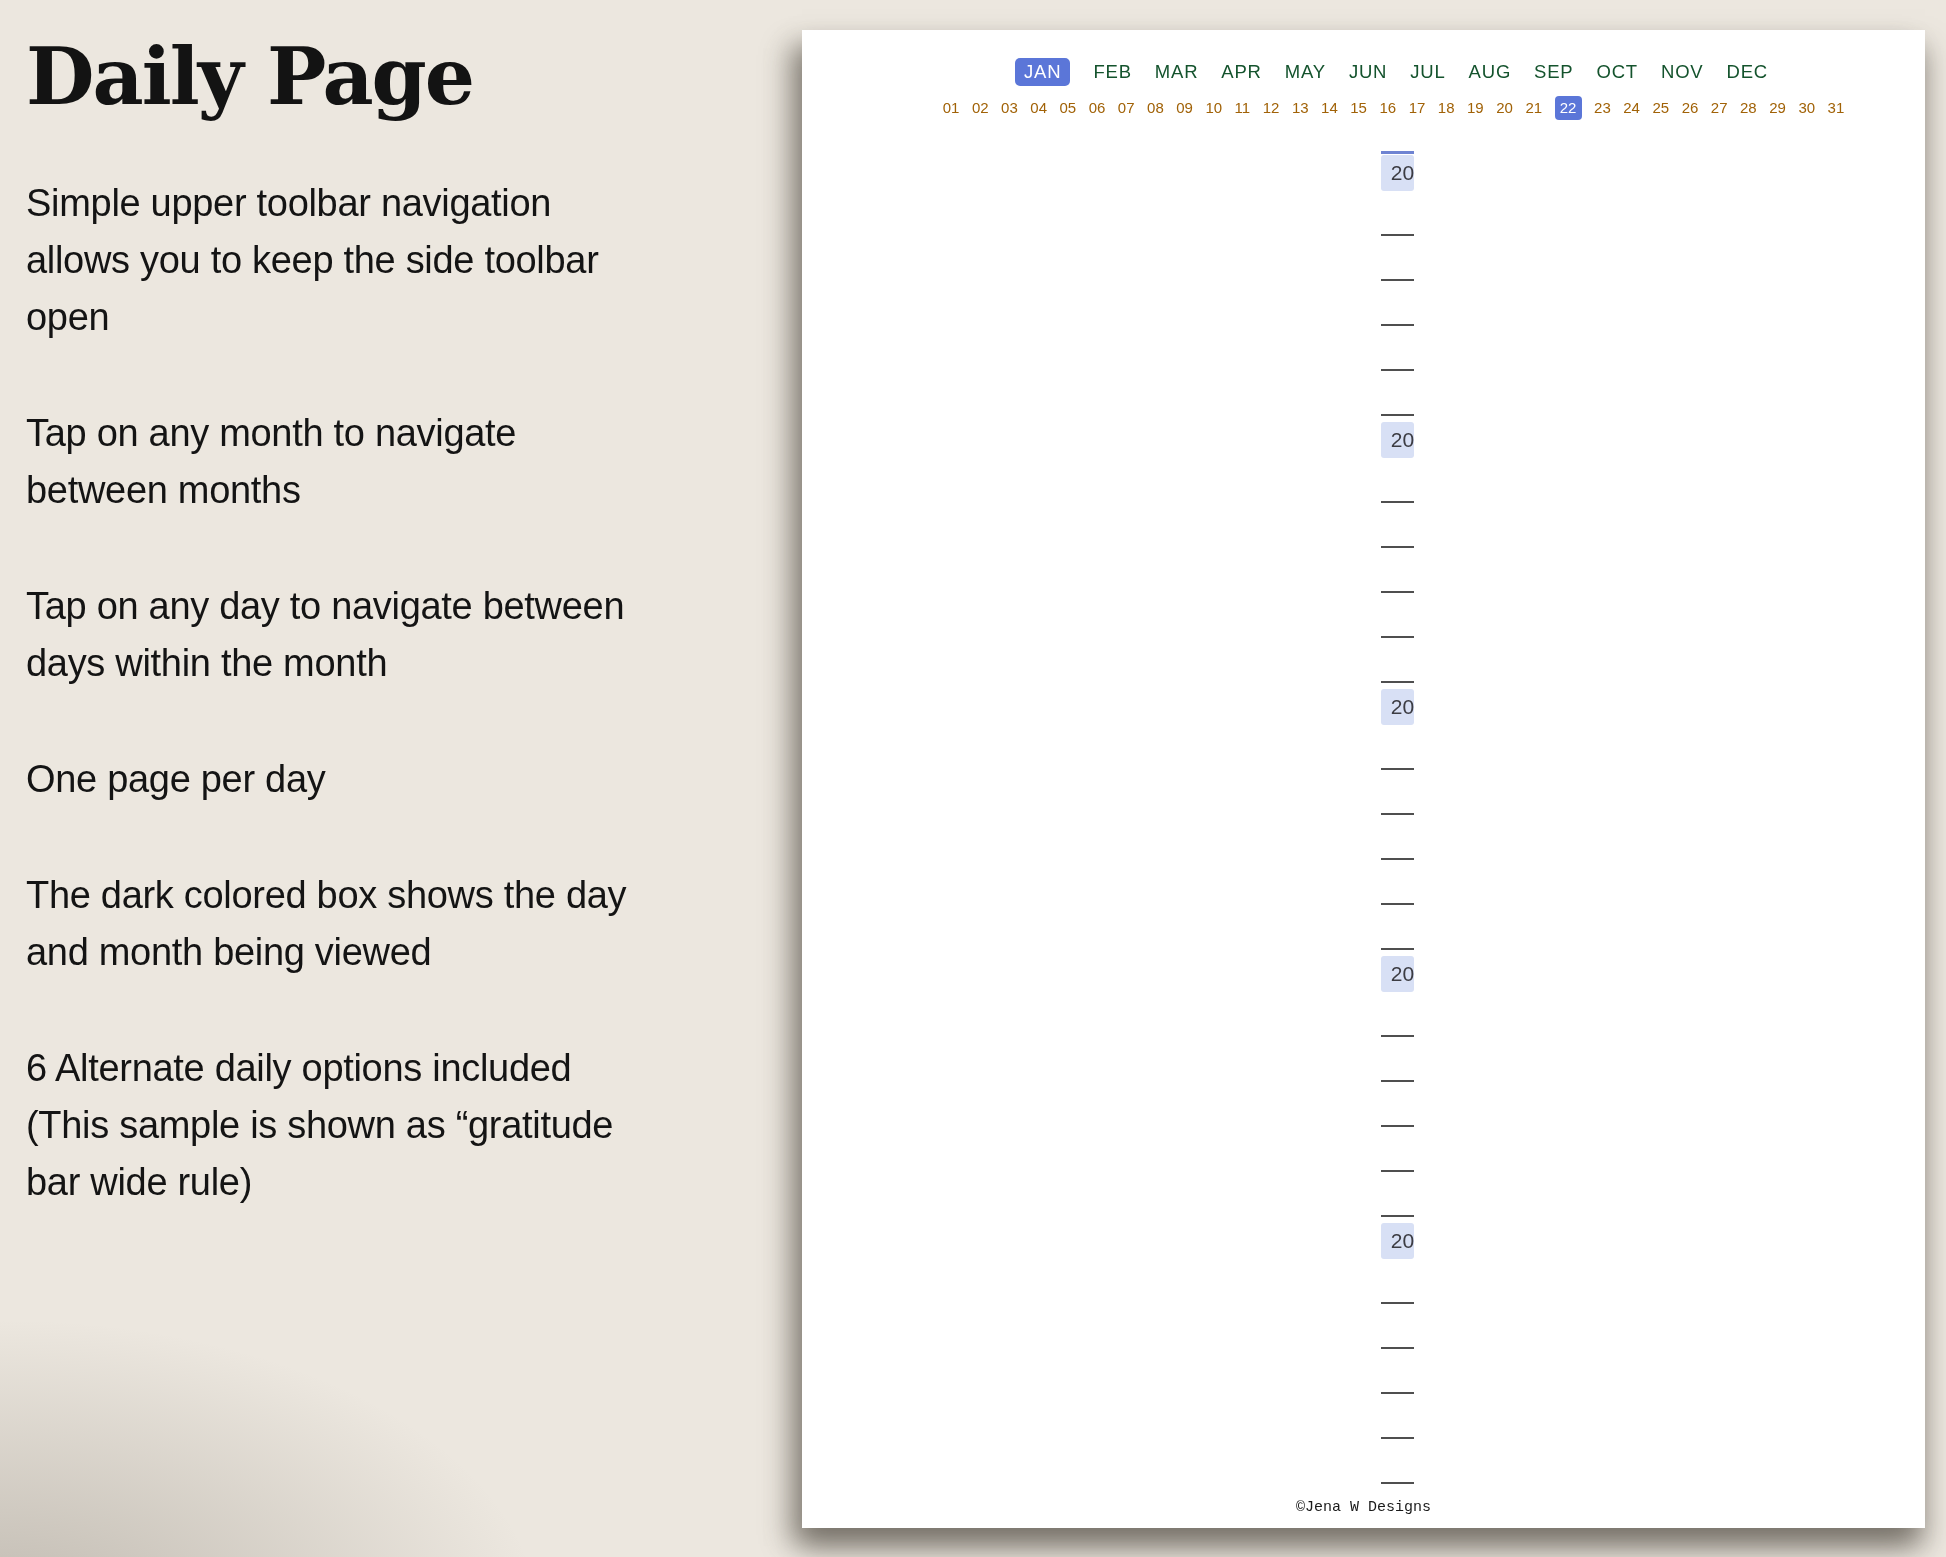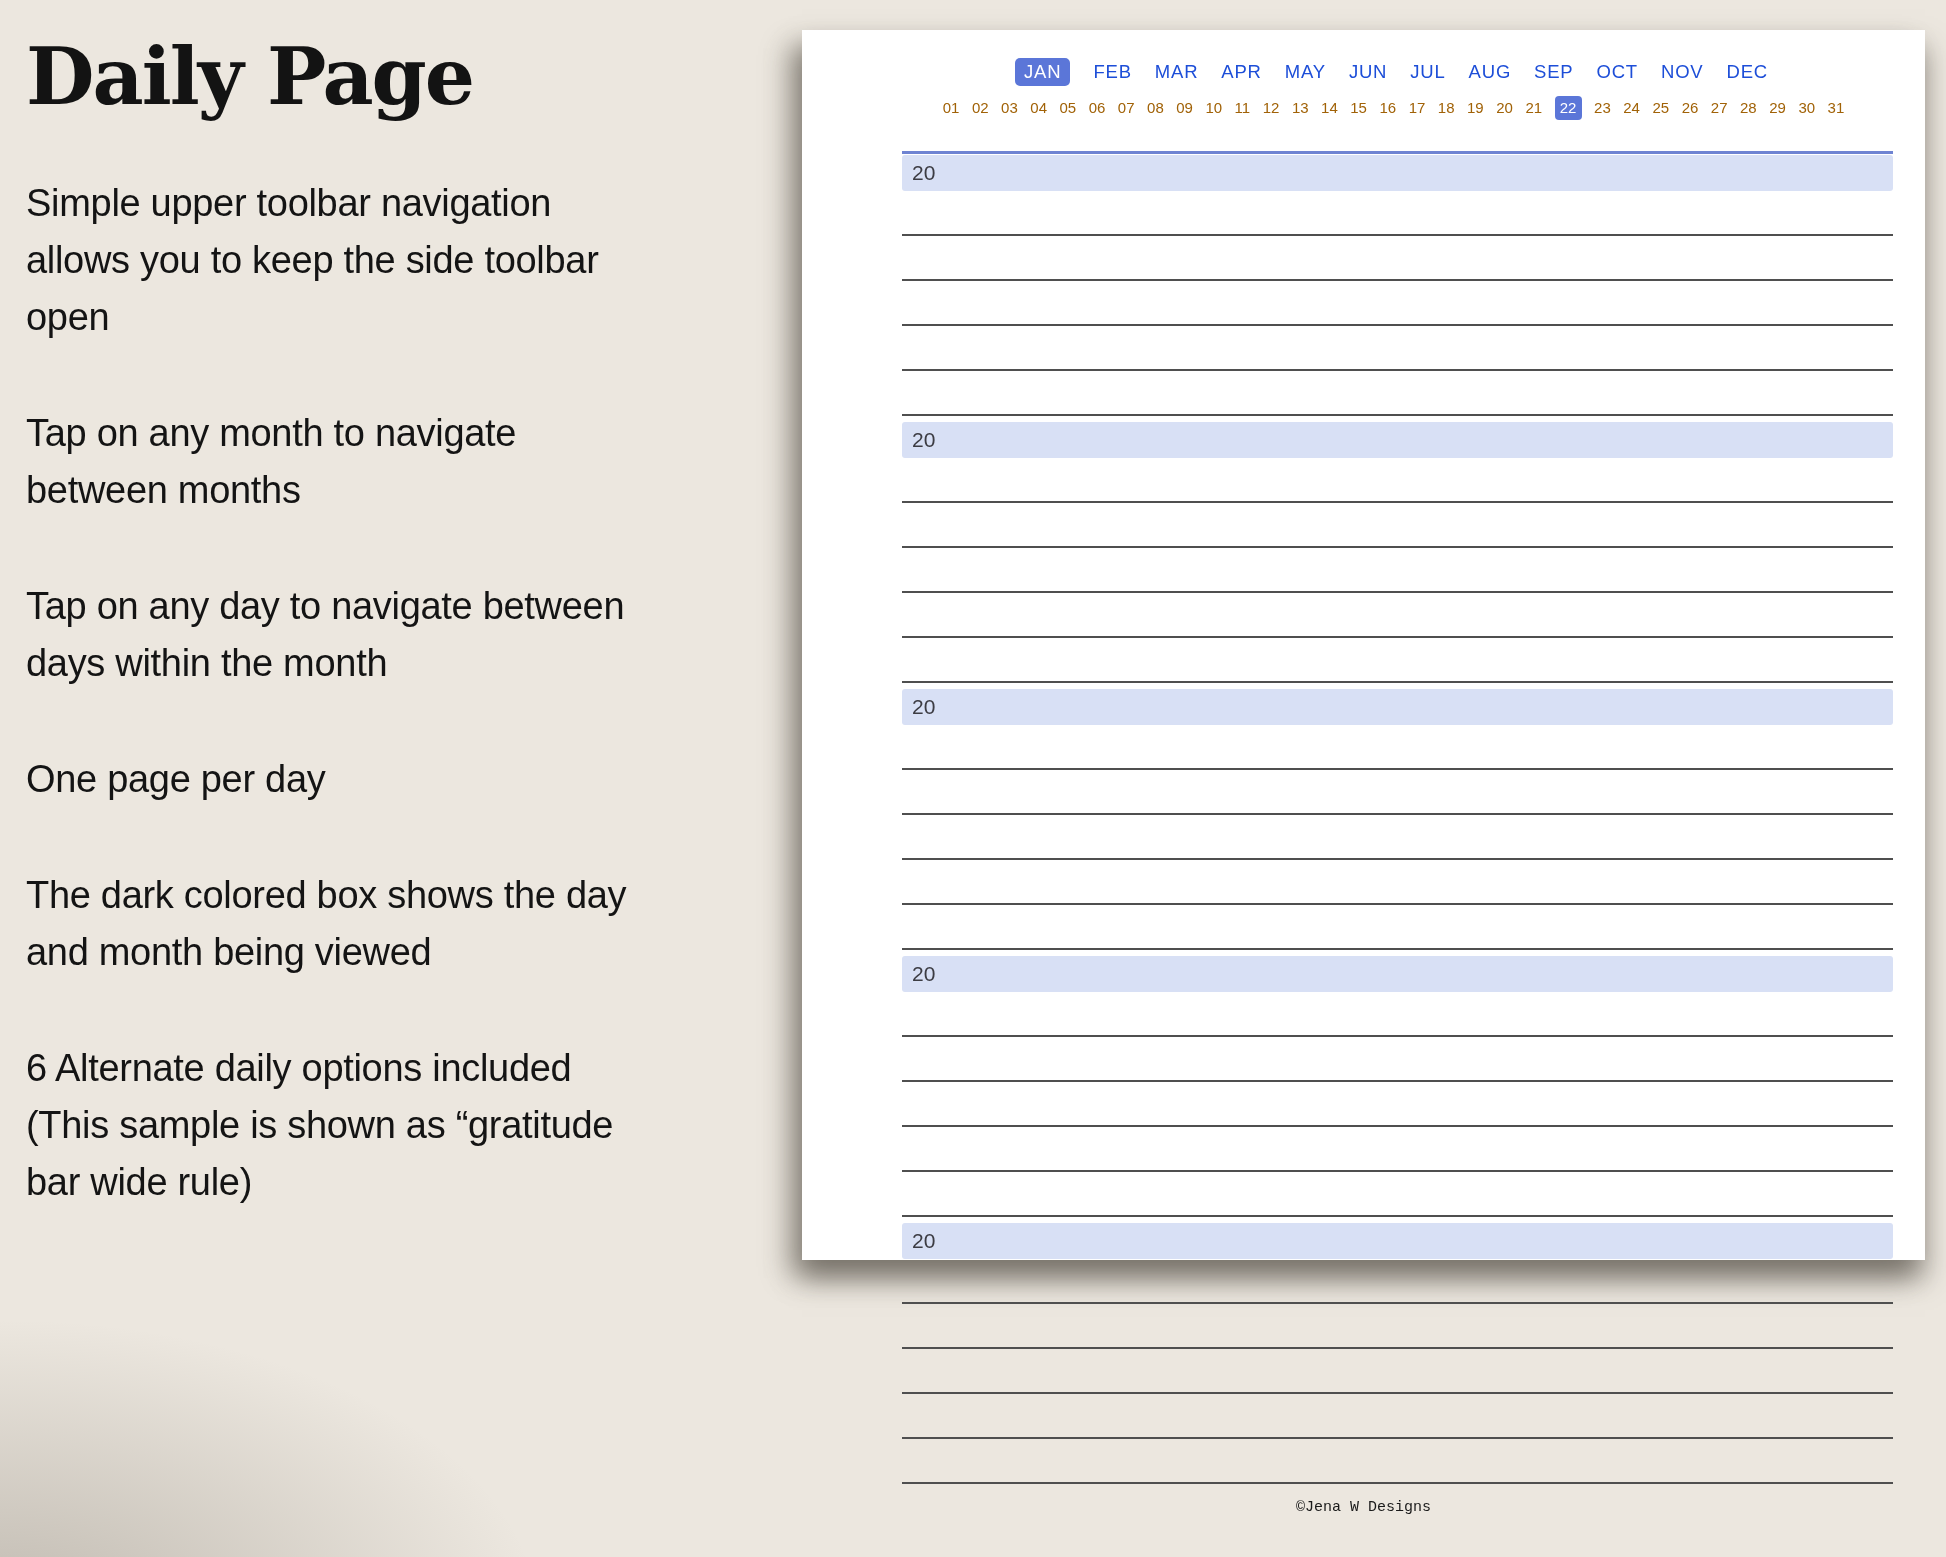--- a/index.html
+++ b/index.html
@@ -38,37 +38,38 @@
     line-height:57px;
     color:#141414;
     max-width:610px;
     margin-bottom:59px;
     letter-spacing:-0.3px;
   }
 
   
   .page{
     position:absolute;left:802px;top:30px;
-    width:1123px;height:1230px;
+    width:1123px;height:1498px;
     background:#ffffff;
     box-shadow:-14px 16px 26px rgba(70,64,55,0.40), 0 18px 26px rgba(70,64,55,0.50);
     display:flex;flex-direction:column;
     padding-top:27px;
+    align-items:center;
   }
 
   .month-nav{
     display:flex;justify-content:center;align-items:center;
     gap:23px;height:29px;flex:0 0 auto;
     transform:translateX(28px);
   }
   .month{
     border:none;background:transparent;cursor:pointer;
     font-family:"Liberation Sans",sans-serif;
     font-size:18.5px;letter-spacing:0.8px;
-    color:#1d4ed8;line-height:29px;padding:0;
+    color:#14532d;line-height:29px;padding:0;
   }
   .month.active{
     background:var(--accent);color:#ffffff;
     padding:3px 9px;line-height:22px;border-radius:5px;
   }
 
   .day-nav{
     display:flex;justify-content:center;align-items:center;
     gap:12.5px;height:25px;flex:0 0 auto;
     margin-top:9px;

